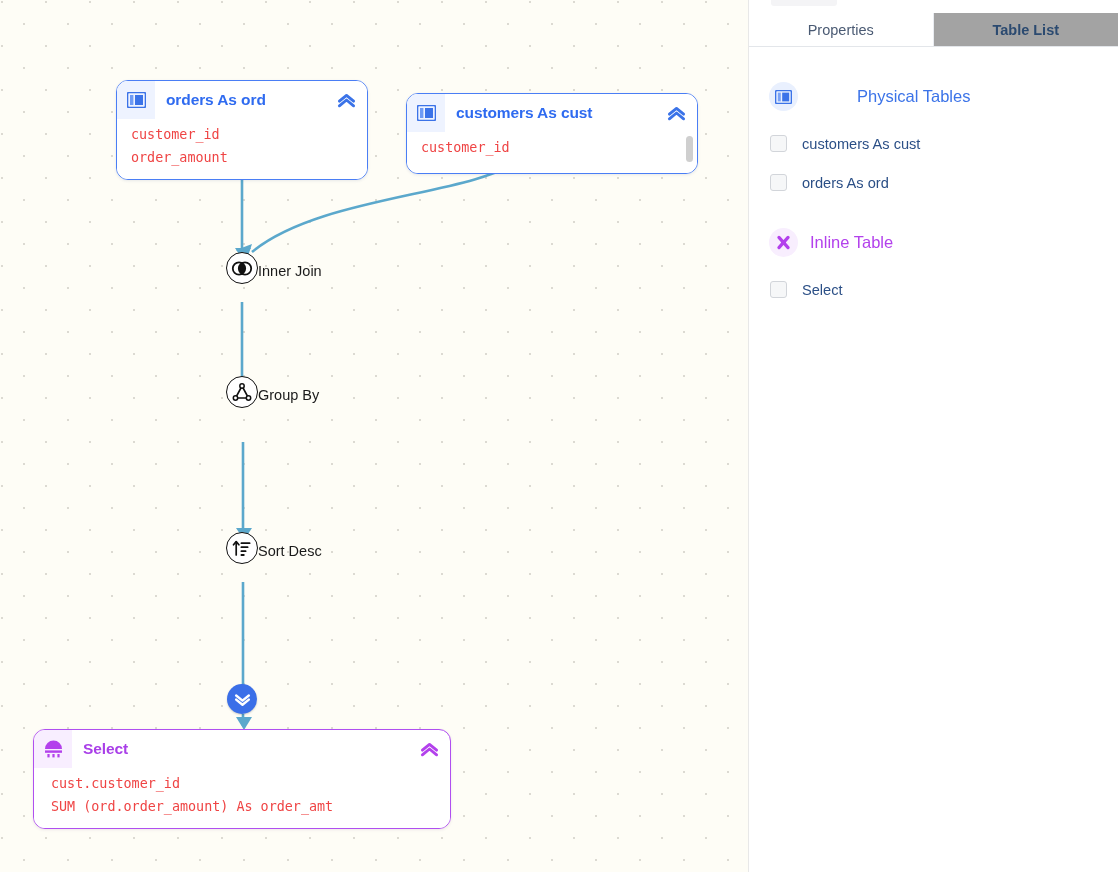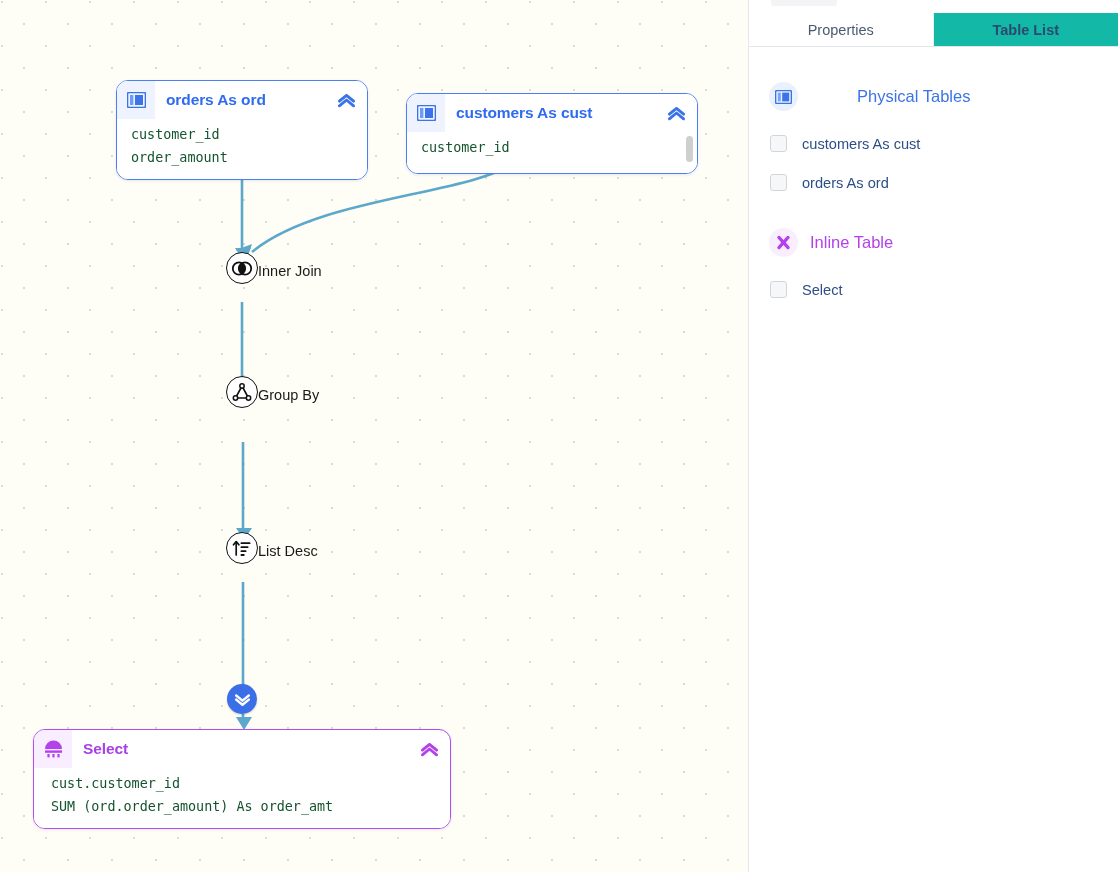--- a/index.html
+++ b/index.html
@@ -67,21 +67,21 @@
   }
 
   .node-body {
     padding: 4px 0 10px 14px;
     background: #ffffff;
     position: relative;
   }
   .field {
     font-family: "DejaVu Sans Mono", monospace;
     font-size: 13.4px;
-    color: #14532d;
+    color: #ef4444;
     line-height: 23px;
     white-space: nowrap;
   }
   .node-scroll {
     position: absolute;
     right: 4px; top: 4px;
     width: 7px; height: 26px;
     background: #cfcfcf;
     border-radius: 4px;
   }
@@ -126,21 +126,21 @@
     border-bottom: 1px solid #e3e6ea;
   }
   .tab {
     flex: 1 1 50%;
     display: flex; align-items: center; justify-content: center;
     font-size: 14.5px; color: #4a5a73;
     cursor: pointer; background: #ffffff;
     border-right: 1px solid #e9ecf1;
   }
   .tab:last-child { border-right: none; }
-  .tab.active { background: #14b8a6; color: #2b4a70; font-weight: bold; }
+  .tab.active { background: #a3a3a3; color: #2b4a70; font-weight: bold; }
 
   .section {
     display: flex; align-items: center;
     padding: 0 0 0 20px;
     margin-top: 28px;
   }
   .section-icon {
     width: 29px; height: 29px; border-radius: 50%;
     display: flex; align-items: center; justify-content: center;
     flex: 0 0 29px;
@@ -262,21 +262,21 @@
       <div class="op-circle">
         <svg width="20" height="17" viewBox="0 0 20 17">
           <path d="M4.2,2 L4.2,15" stroke="#111" stroke-width="1.7" fill="none" stroke-linecap="round"></path>
           <path d="M1.5,4.8 L4.2,1.6 L6.9,4.8" stroke="#111" stroke-width="1.7" fill="none" stroke-linecap="round" stroke-linejoin="round"></path>
           <path d="M9.4,3.2 L17.6,3.2" stroke="#111" stroke-width="1.8" stroke-linecap="round"></path>
           <path d="M9.4,7.2 L15.6,7.2" stroke="#111" stroke-width="1.8" stroke-linecap="round"></path>
           <path d="M9.4,11.2 L13.6,11.2" stroke="#111" stroke-width="1.8" stroke-linecap="round"></path>
           <path d="M9.4,15 L11.8,15" stroke="#111" stroke-width="1.8" stroke-linecap="round"></path>
         </svg>
       </div>
-      <div class="op-label">List Desc</div>
+      <div class="op-label">Sort Desc</div>
     </div>
 
     <div class="round-btn" style="left:227px; top:684px;">
       <svg width="17" height="15" viewBox="0 0 19 15">
         <path d="M2.4,3.0 L9.5,8.8 L16.6,3.0" fill="none" stroke="#ffffff" stroke-width="2.7" stroke-linecap="round" stroke-linejoin="round"></path>
         <path d="M2.4,7.6 L9.5,13.4 L16.6,7.6" fill="none" stroke="#ffffff" stroke-width="2.7" stroke-linecap="round" stroke-linejoin="round"></path>
       </svg>
     </div>
 
     <div class="node sel" style="left:33px; top:729px; width:418px;">

